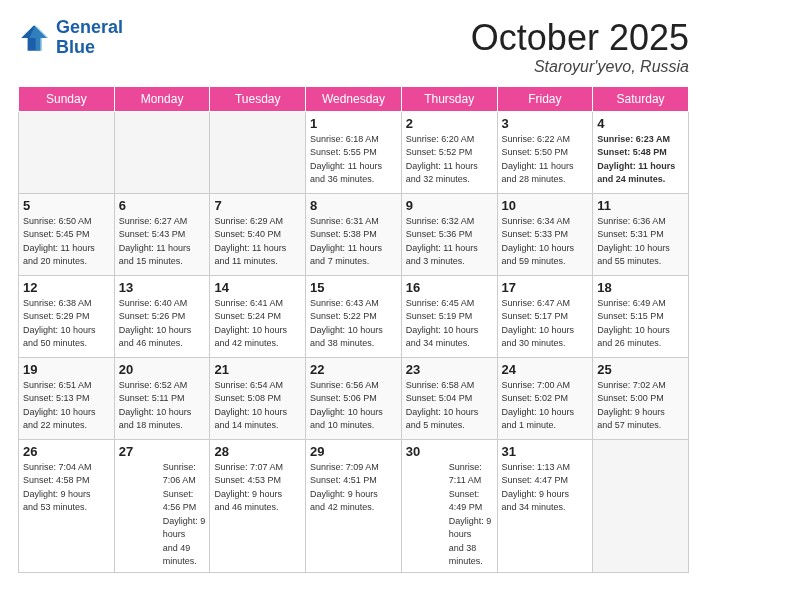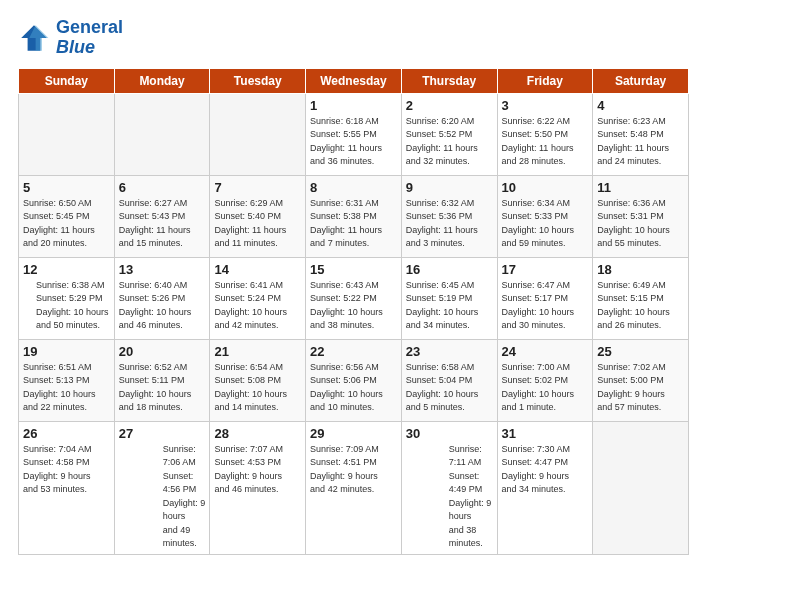--- a/index.html
+++ b/index.html
@@ -52,24 +52,24 @@
       font-size: 16px;
       color: #444;
       font-style: italic;
     }
     .calendar {
       width: 100%;
       border-collapse: collapse;
       table-layout: fixed;
     }
     .calendar th {
-      background-color: #c2410c;
+      background-color: #ec4899;
       color: #fff;
       font-size: 12px;
-      font-weight: bold;
+      font-weight: normal;
       text-align: center;
       padding: 5px 3px;
       border: 1px solid #fff;
     }
     .calendar td {
       border: 1px solid #ccc;
       vertical-align: top;
       padding: 4px 4px 3px 4px;
       font-size: 9.5px;
       color: #222;
@@ -99,22 +99,26 @@
 
 <div class="page">
   <div class="header">
     <div class="logo">
       <svg class="logo-icon" viewBox="0 0 40 40">
         <polygon points="20,4 36,20 28,20 28,36 12,36 12,20 4,20" fill="#1a5fa8"></polygon>
         <polygon points="22,4 38,20 30,20 30,36 22,36 22,20 14,20" fill="#4a9fd4" opacity="0.5"></polygon>
       </svg>
       <div class="logo-text">
         <div><span>General</span></div>
-        <div style="color:#1a5fa8;font-style:italic;">Blue</div>
+        <div style="color:#1a5fa8;">Blue</div>
       </div>
+    </div>
+    <div class="title-block">
+      <div class="month-title">October 2025</div>
+      <div class="location-title">Staroyur'yevo, Russia</div>
     </div>
   </div>
 
   <table class="calendar">
     <thead>
       <tr>
       <th>Sunday</th>
           <th>Monday</th>
           <th>Tuesday</th>
           <th>Wednesday</th>
@@ -144,21 +148,21 @@
           </td>
           <td>
             <span class="day-number">3</span>
             <div class="day-info" style="white-space: pre-line;">Sunrise: 6:22 AM
 Sunset: 5:50 PM
 Daylight: 11 hours
 and 28 minutes.</div>
           </td>
           <td>
             <span class="day-number">4</span>
-            <div class="day-info" style="white-space: pre-line;">Sunrise: 6:23 AM
+            <div class="day-info" style="white-space: pre-line; font-weight: bold;">Sunrise: 6:23 AM
 Sunset: 5:48 PM
 Daylight: 11 hours
 and 24 minutes.</div>
           </td>
         </tr>
         <tr>
           <td>
             <span class="day-number">5</span>
             <div class="day-info" style="white-space: pre-line;">Sunrise: 6:50 AM
 Sunset: 5:45 PM
@@ -204,21 +208,21 @@
             <span class="day-number">11</span>
             <div class="day-info" style="white-space: pre-line;">Sunrise: 6:36 AM
 Sunset: 5:31 PM
 Daylight: 10 hours
 and 55 minutes.</div>
           </td>
         </tr>
         <tr>
           <td>
             <span class="day-number">12</span>
-            <div class="day-info" style="white-space: pre-line; margin-left: 13px;">Sunrise: 6:38 AM
+            <div class="day-info" style="white-space: pre-line;">Sunrise: 6:38 AM
 Sunset: 5:29 PM
 Daylight: 10 hours
 and 50 minutes.</div>
           </td>
           <td>
             <span class="day-number">13</span>
             <div class="day-info" style="white-space: pre-line;">Sunrise: 6:40 AM
 Sunset: 5:26 PM
 Daylight: 10 hours
 and 46 minutes.</div>
@@ -341,21 +345,21 @@
           </td>
           <td>
             <span class="day-number">30</span>
             <div class="day-info" style="white-space: pre-line; margin-left: 43px;">Sunrise: 7:11 AM
 Sunset: 4:49 PM
 Daylight: 9 hours
 and 38 minutes.</div>
           </td>
           <td>
             <span class="day-number">31</span>
-            <div class="day-info" style="white-space: pre-line;">Sunrise: 7:30 AM
+            <div class="day-info" style="white-space: pre-line;">Sunrise: 1:13 AM
 Sunset: 4:47 PM
 Daylight: 9 hours
 and 34 minutes.</div>
           </td>
           <td class="empty"></td>
         </tr>
       </tbody>
   </table>
 </div>
 

